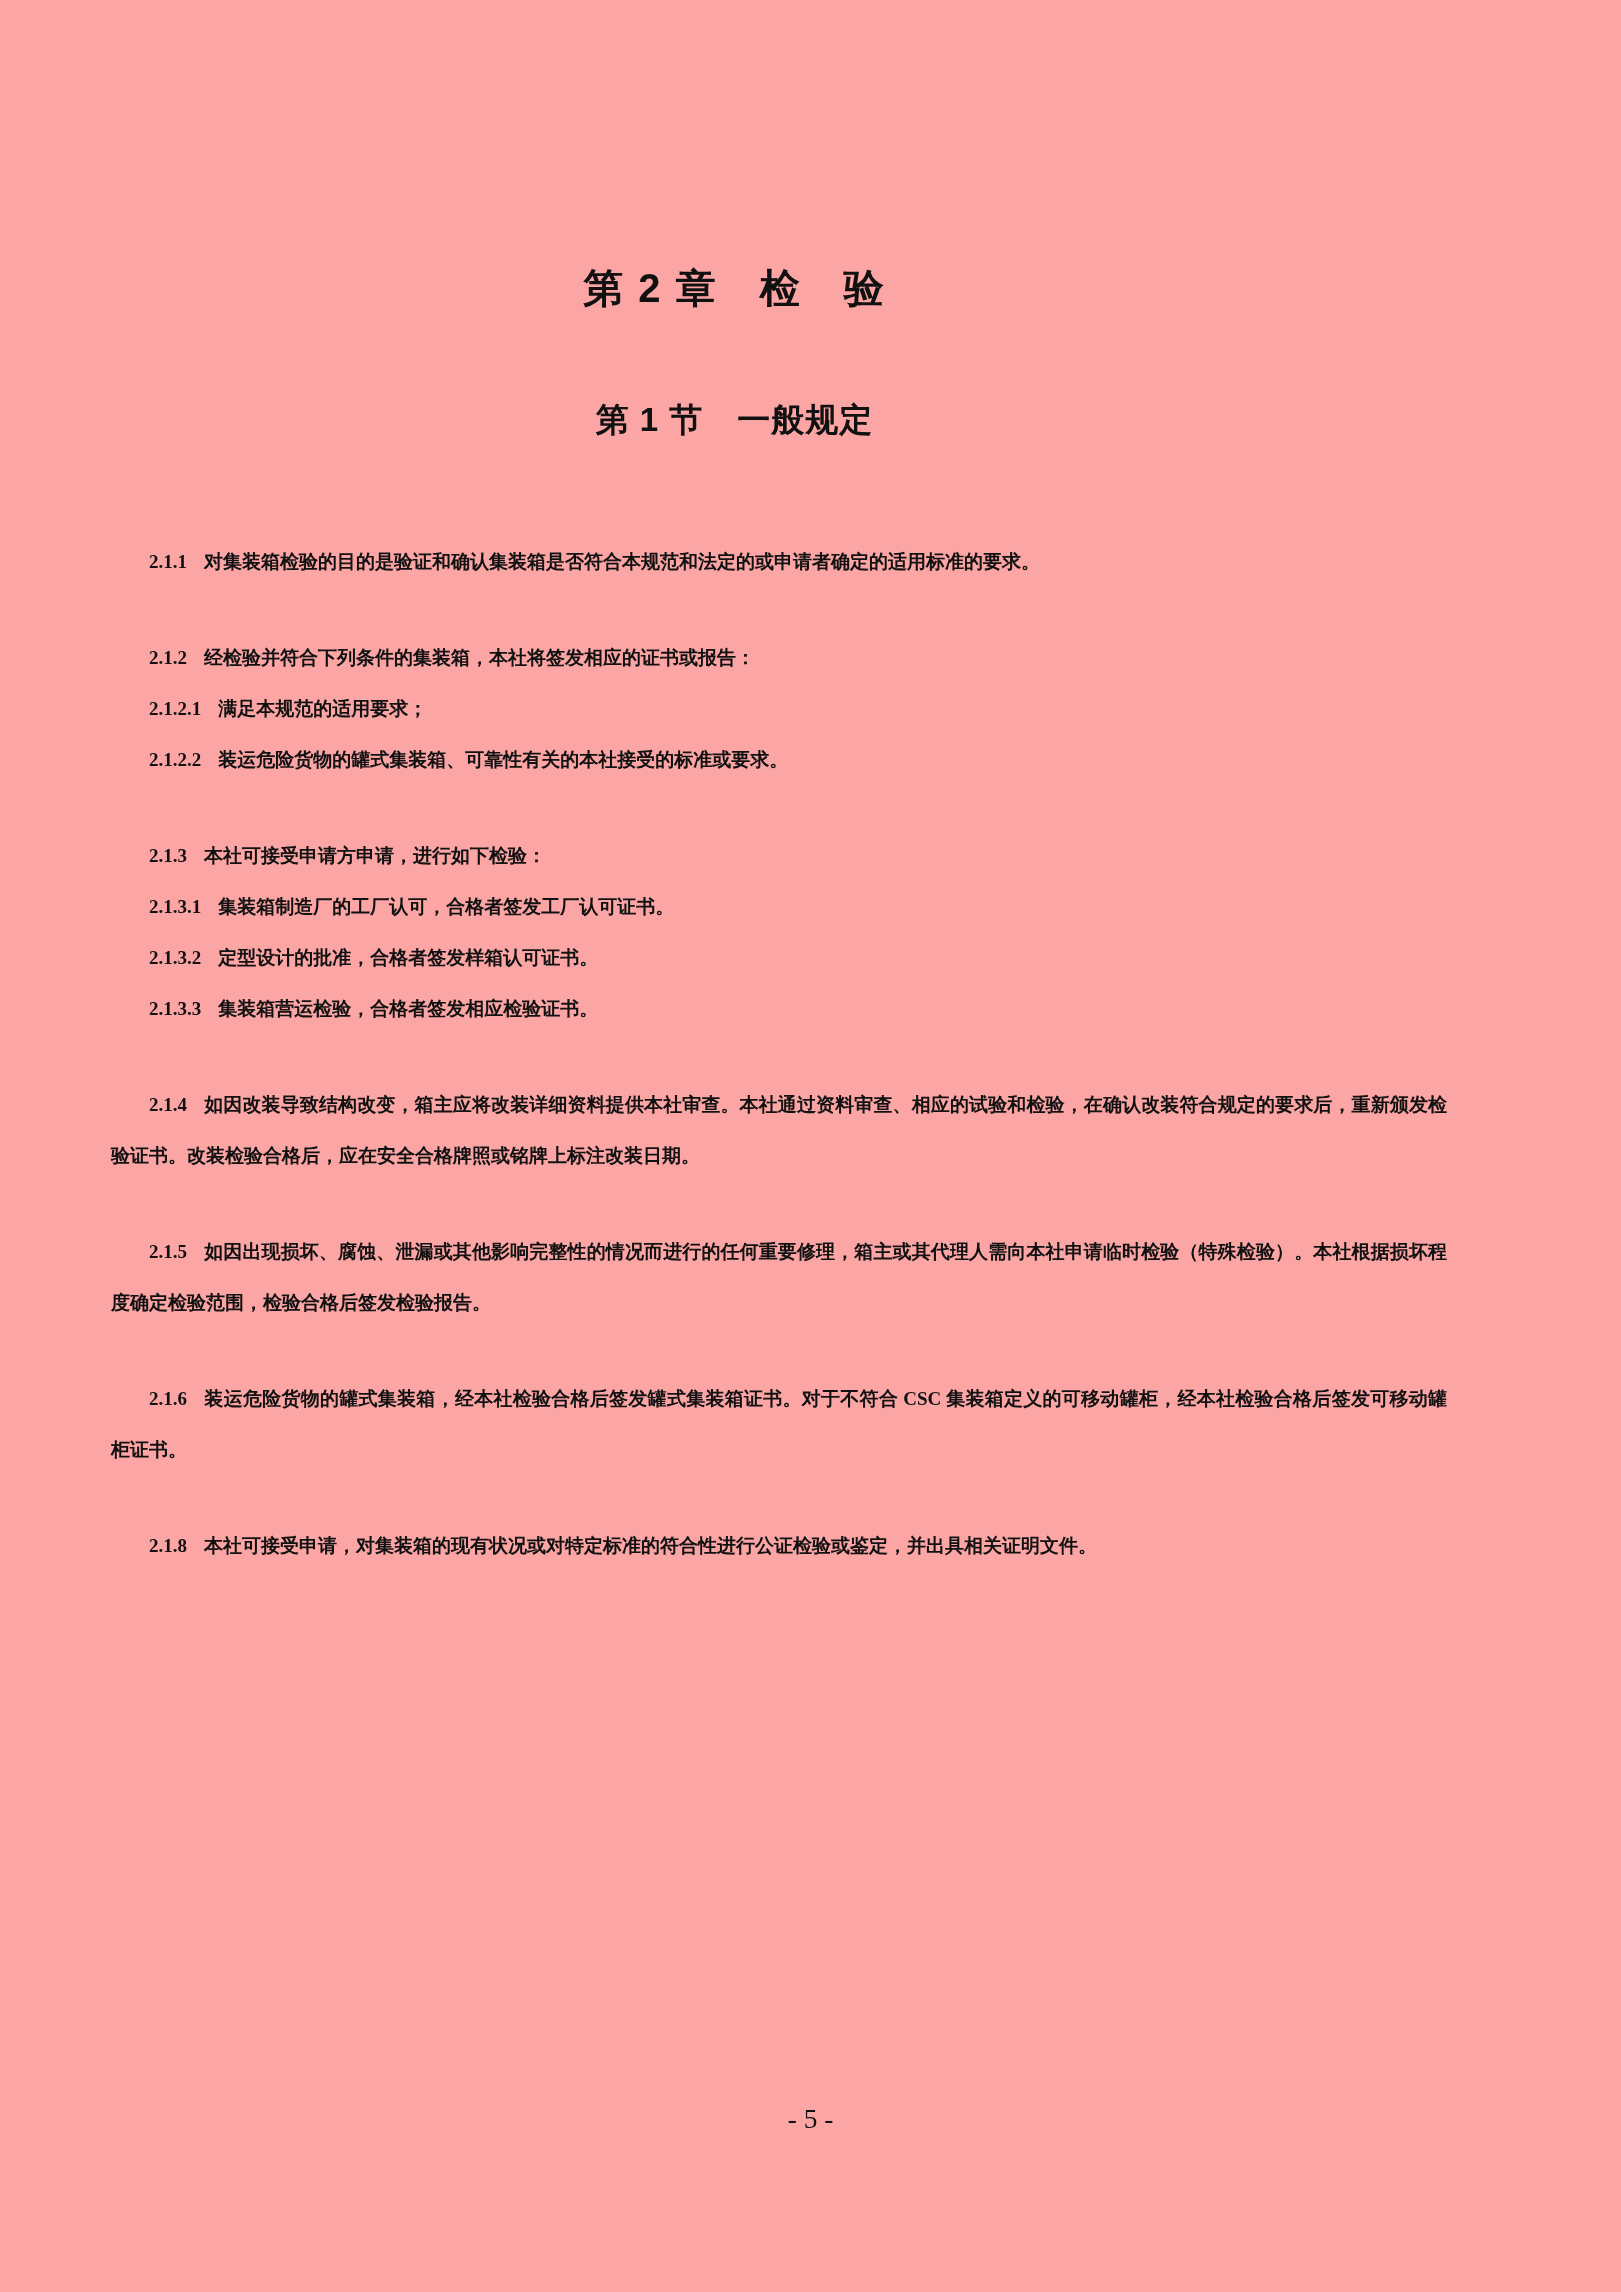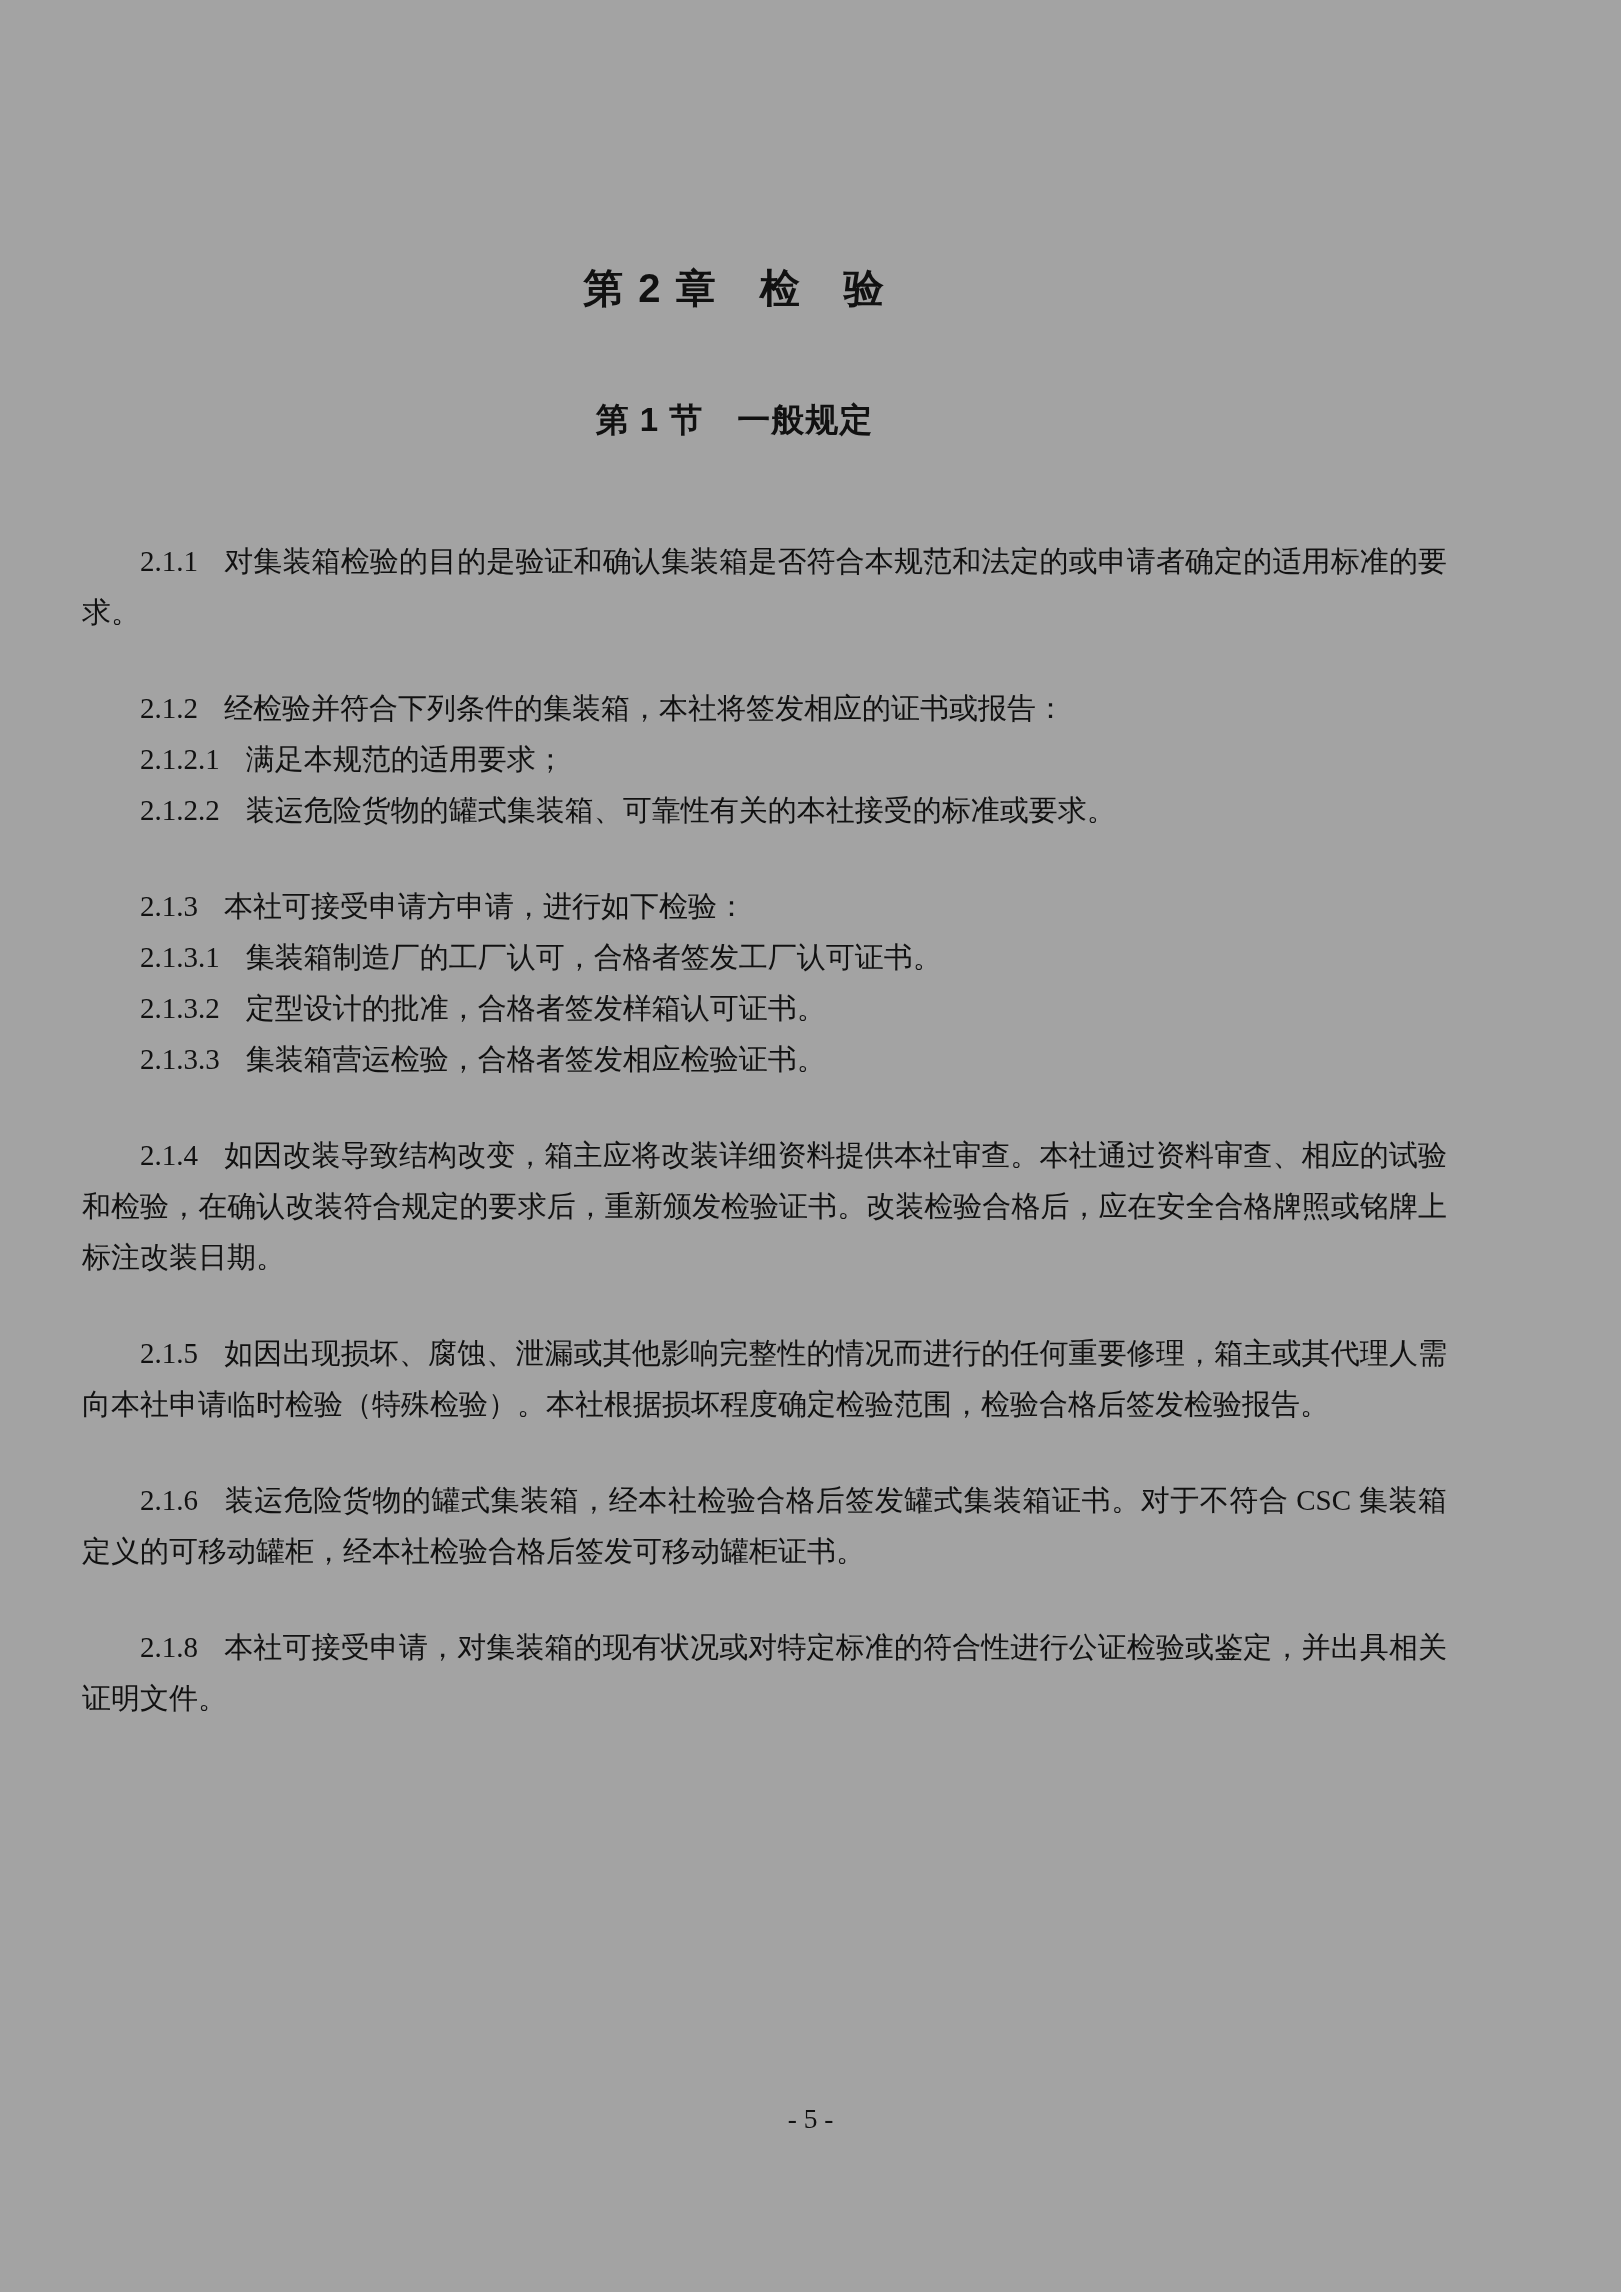--- a/index.html
+++ b/index.html
@@ -4,21 +4,21 @@
 <style>
   html, body {
     margin: 0;
     padding: 0;
     background: #ffffff;
   }
   .page {
     position: relative;
     width: 1621px;
     height: 2293px;
-    background: #a3a3a3;
+    background: #fca5a5;
     color: #111111;
     font-family: "Liberation Serif", "DejaVu Serif", serif;
     overflow: hidden;
   }
   .chapter-title {
     margin: 0;
     padding-top: 263px;
     text-align: center;
     font-family: "Liberation Sans", "DejaVu Sans", sans-serif;
     font-weight: bold;
@@ -34,25 +34,26 @@
     text-align: center;
     font-family: "Liberation Sans", "DejaVu Sans", sans-serif;
     font-weight: bold;
     font-size: 33px;
     line-height: 1.25;
     letter-spacing: 1px;
     color: #111111;
     transform: translateX(-76px);
   }
   .body-text {
-    margin: 96px 174px 0 82px;
-    font-size: 29px;
+    margin: 96px 174px 0 111px;
+    font-size: 19px;
     line-height: 51px;
     text-align: justify;
     color: #111111;
+    font-weight: bold;
   }
   .para-group {
     margin: 0 0 45px 0;
   }
   .para {
     margin: 0;
     text-indent: 2em;
   }
   .para-num {
     display: inline-block;

